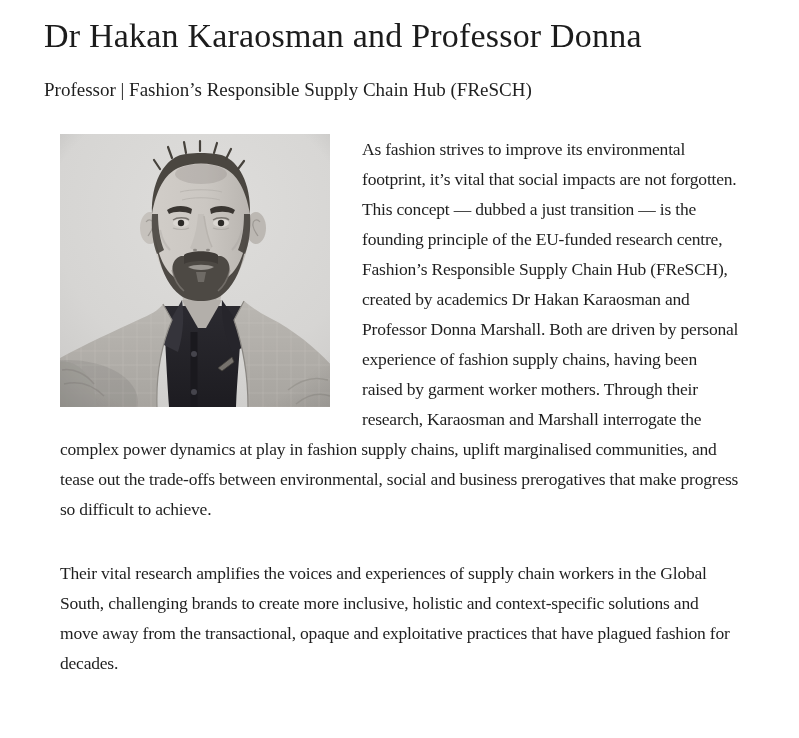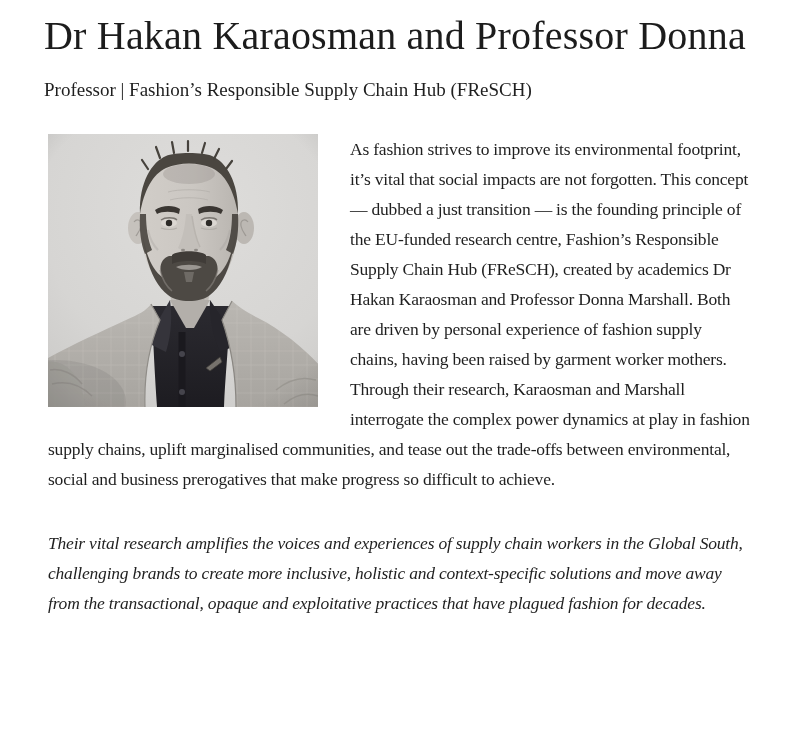--- a/index.html
+++ b/index.html
@@ -13,21 +13,21 @@
     overflow: hidden;
     font-family: "Liberation Serif", serif;
     color: #1f1f1f;
   }
   .page {
     padding: 18px 44px 0 44px;
   }
   h1.title {
     margin: 0;
     font-weight: 400;
-    font-size: 40px;
+    font-size: 34px;
     line-height: 35px;
     letter-spacing: 0.2px;
     color: #1c1c1c;
   }
   h1.title .title-line {
     display: block;
   }
   .subtitle {
     margin-top: 26px;
     font-size: 19px;
@@ -35,25 +35,24 @@
     color: #1f1f1f;
   }
   .article-body {
     margin-top: 33px;
     font-size: 17.5px;
     line-height: 30px;
     letter-spacing: -0.2px;
     color: #1f1f1f;
   }
   .article-body p {
-    margin: 4px;
+    margin: 16px;
   }
   .article-body p + p {
     margin-top: 34px;
-    font-style: italic;
   }
   .photo-frame {
     float: left;
     width: 270px;
     height: 273px;
     margin: 0 32px 2px 0;
     display: block;
     overflow: hidden;
   }
   .photo-frame svg {

